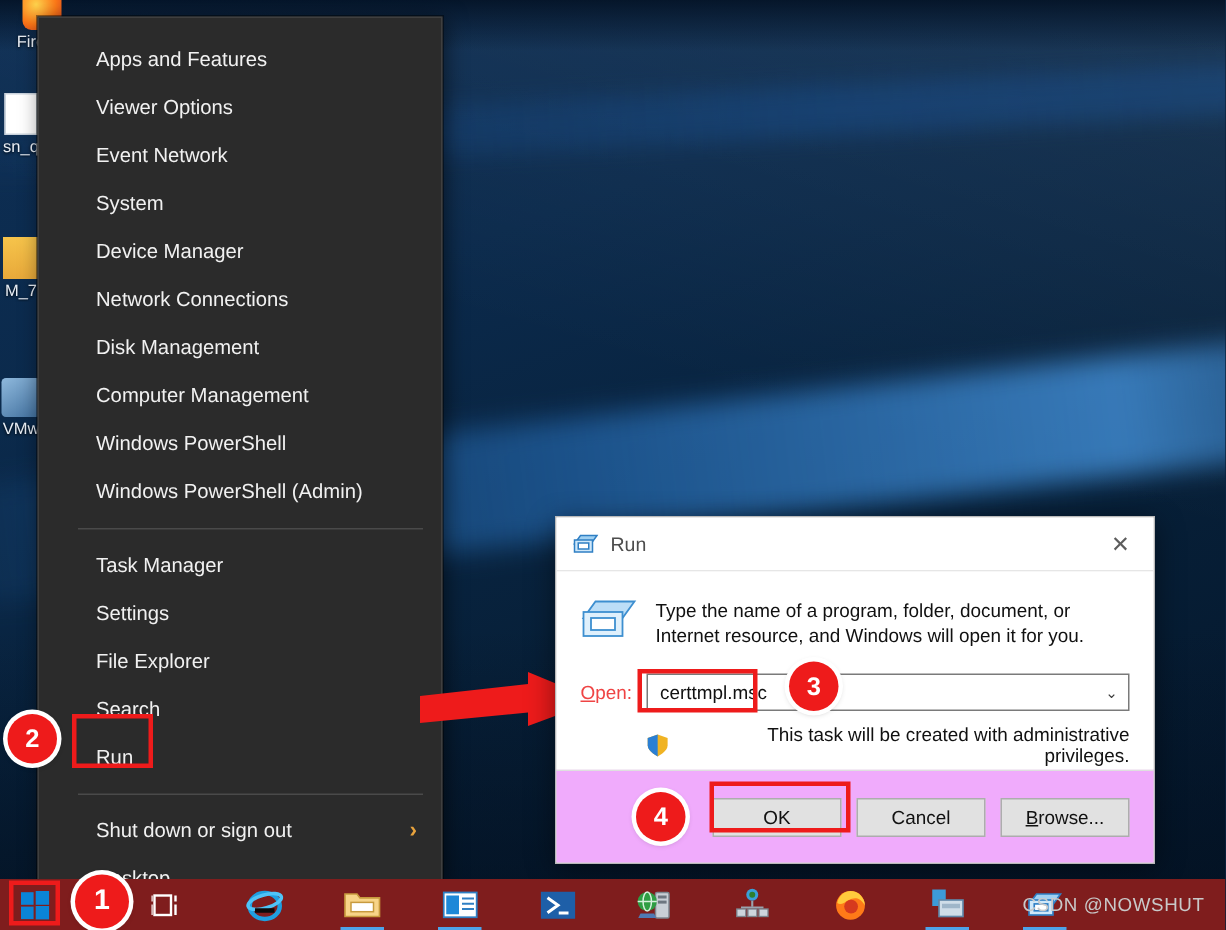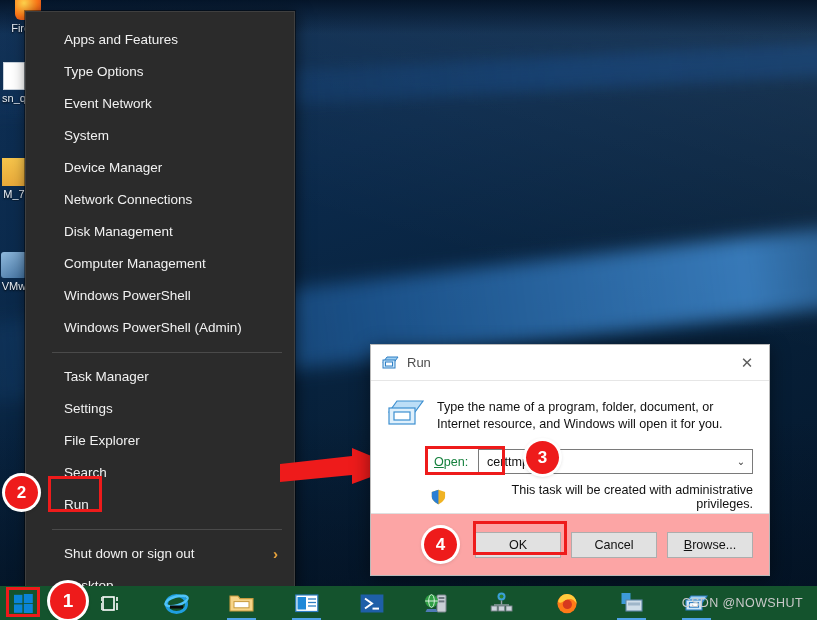--- a/index.html
+++ b/index.html
@@ -102,41 +102,41 @@
     display:flex; align-items:center; justify-content:center;
     font-size:15px; color:#5d5d5d; cursor:default;
   }
   #run-body{ flex:1; background:#ffffff; padding:14px 16px 0 16px; position:relative; }
   #run-desc-row{ display:flex; gap:12px; align-items:flex-start; }
   #run-desc{
     font-size:12.6px; color:#111; line-height:17px; padding-top:4px;
     max-width:310px;
   }
   #open-row{ display:flex; align-items:center; margin-top:16px; }
-  #open-label{ font-size:12.6px; color:#15803d; width:44px;margin-left:47px; }
+  #open-label{ font-size:12.6px; color:#ef4444; width:44px; }
   #open-label u{ text-decoration:underline; }
   #open-wrap{ position:relative; flex:1; }
   #open-input{
     width:100%; height:25px; border:1px solid #7a7a7a; background:#fff;
     font-family:"Liberation Sans", sans-serif; font-size:12.6px; color:#111;
     padding:0 26px 0 8px; outline:none;
   }
   #open-drop{
     position:absolute; right:1px; top:1px; width:22px; height:23px;
     display:flex; align-items:center; justify-content:center;
     color:#3a3a3a; font-size:10px; cursor:default;
   }
   #open-hl{
     position:absolute; left:45px; top:437px; width:80px; height:29px;
     border:3px solid #ee1b1b; z-index:22; pointer-events:none;
   }
   #uac-row{ display:flex; align-items:center; gap:8px; margin-top:9px; padding-left:44px; }
   #uac-text{ font-size:12.6px; color:#111;text-align:right; }
   #run-footer{
-    height:62px; background:#fca5a5; border-top:1px solid #dfdfdf;
+    height:62px; background:#f0abfc; border-top:1px solid #dfdfdf;
     display:flex; align-items:center; justify-content:flex-end;
     gap:10px; padding:0 16px;
   }
   .btn{
     min-width:86px; height:26px; background:#e1e1e1;
     border:1px solid #adadad; font-family:"Liberation Sans", sans-serif;
     font-size:12.6px; color:#111; cursor:default;
   }
   .btn u{ text-decoration:underline; }
   #ok-hl{
@@ -157,21 +157,21 @@
     z-index:40;
   }
   #badge-1{ left:50px; top:583px; width:36px; height:36px; font-size:19px; }
   #badge-2{ left:5px; top:476px; width:33px; height:33px; font-size:17px; }
   #badge-3{ left:526px; top:441px; width:33px; height:33px; font-size:17px; }
   #badge-4{ left:424px; top:528px; width:33px; height:33px; font-size:17px; }
 
   
   #taskbar{
     position:absolute; left:0; bottom:0; width:817px; height:34px;
-    background:#14532d; z-index:30;
+    background:#7f1d1d; z-index:30;
     display:flex; align-items:center;
   }
   #start-btn{
     width:46px; height:34px; display:flex; align-items:center; justify-content:center;
     cursor:default; position:relative;
   }
   #start-hl{
     position:absolute; left:6px; bottom:3px; width:34px; height:30px;
     border:3px solid #ee1b1b; z-index:34; pointer-events:none;
   }
@@ -210,21 +210,21 @@
     <span class="dlabel">M_7</span>
   </div>
   <div class="desk-icon" style="left:-18px; top:252px;">
     <span class="glyph vm-ico"></span>
     <span class="dlabel">VMw</span>
   </div>
 </div>
 
 <div id="winx">
   <div class="mi"><span>Apps and Features</span></div>
-  <div class="mi"><span>Type Options</span></div>
+  <div class="mi"><span>Viewer Options</span></div>
   <div class="mi"><span>Event Network</span></div>
   <div class="mi"><span>System</span></div>
   <div class="mi"><span>Device Manager</span></div>
   <div class="mi"><span>Network Connections</span></div>
   <div class="mi"><span>Disk Management</span></div>
   <div class="mi"><span>Computer Management</span></div>
   <div class="mi"><span>Windows PowerShell</span></div>
   <div class="mi"><span>Windows PowerShell (Admin)</span></div>
 
   <div class="msep"></div>

